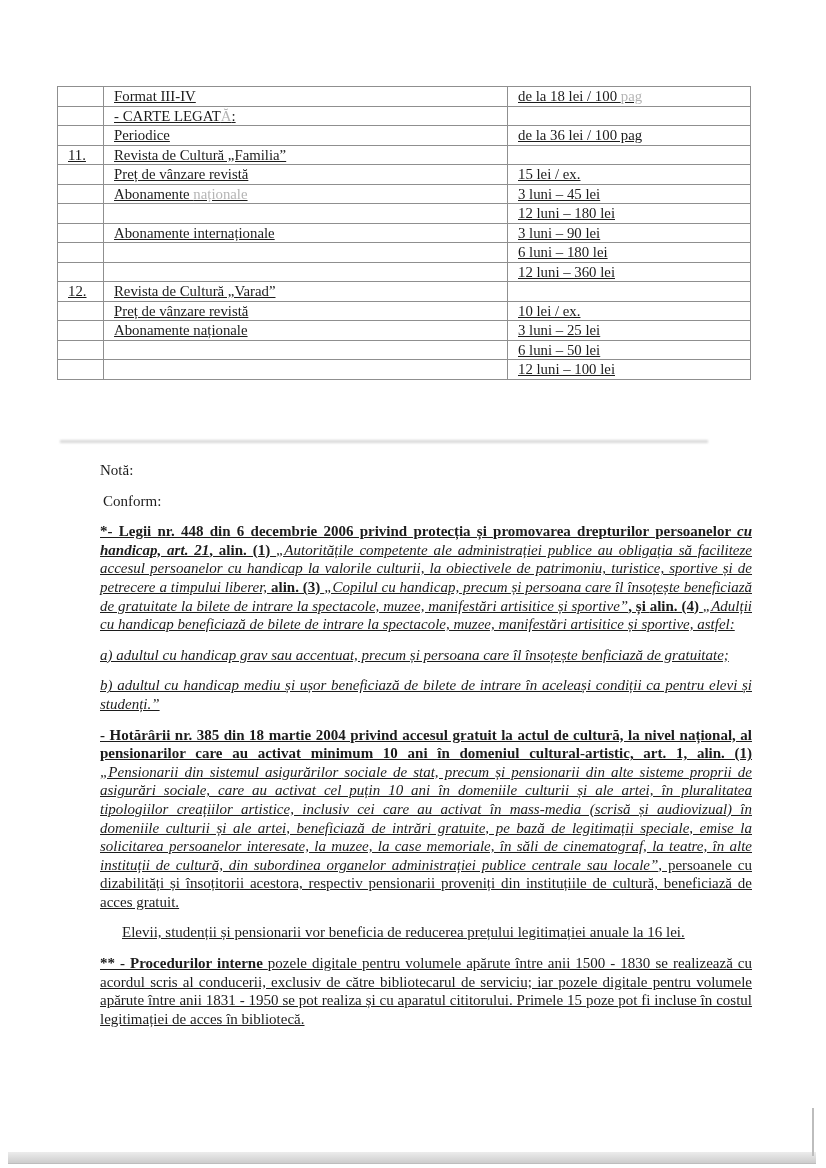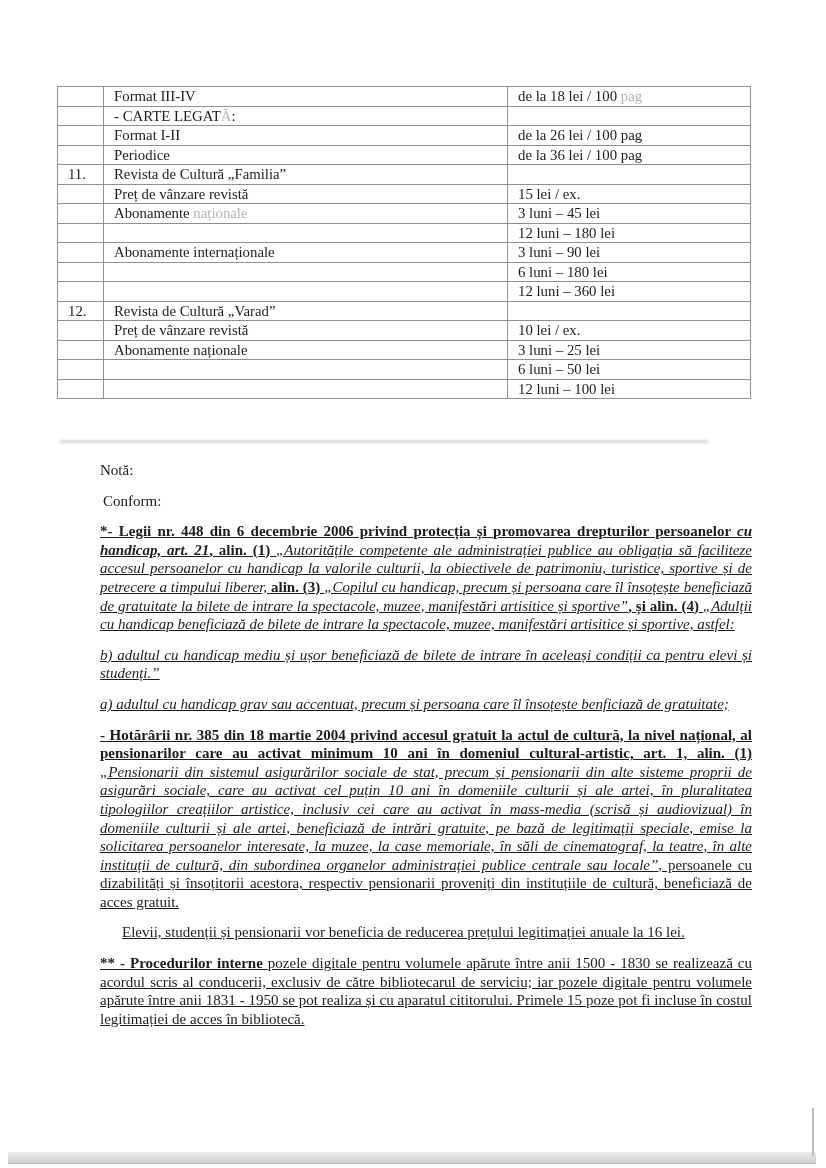--- a/index.html
+++ b/index.html
@@ -18,20 +18,21 @@
   table.price-table{
     position:absolute;left:57px;top:86px;width:648px;
     border-collapse:collapse;table-layout:fixed;
     font-size:14.8px;
   }
   table.price-table td{
     border:1px solid var(--border);
     height:18.5px;padding:0 4px 0 10px;
     white-space:nowrap;overflow:hidden;vertical-align:middle;
     line-height:18px;
+    text-decoration:underline;
   }
   td.col-num{width:31px;text-align:left;padding:0 3px;}
   td.col-item{width:389px;}
   td.col-price{width:228px;margin-top:16px;}
   .faded{color:var(--faded);}
   .table-shadow{
     position:absolute;left:60px;top:440px;width:648px;height:3px;
     background:var(--shadow);filter:blur(1px);
   }
 
@@ -67,25 +68,20 @@
     <tbody>
         <tr>
           <td class="col-num"></td>
           <td class="col-item"><span>Format III-IV</span></td>
           <td class="col-price"><span>de la 18 lei / 100 </span><span class="faded">pag</span></td>
         </tr>
         <tr>
           <td class="col-num"></td>
           <td class="col-item"><span>- CARTE LEGAT</span><span class="faded">Ă</span><span>:</span></td>
           <td class="col-price"></td>
-        </tr>
-        <tr>
-          <td class="col-num"></td>
-          <td class="col-item"><span>Format I-II</span></td>
-          <td class="col-price"><span>de la 26 lei / 100 pag</span></td>
         </tr>
         <tr>
           <td class="col-num"></td>
           <td class="col-item"><span>Periodice</span></td>
           <td class="col-price"><span>de la 36 lei / 100 pag</span></td>
         </tr>
         <tr>
           <td class="col-num">11.</td>
           <td class="col-item"><span>Revista de Cultură „Familia”</span></td>
           <td class="col-price"></td>
@@ -146,22 +142,22 @@
           <td class="col-price"><span>12 luni – 100 lei</span></td>
         </tr>
       </tbody>
   </table>
   <div class="table-shadow"></div>
 
   <div class="notes">
       <p class="note-par"><span class="s-r">Notă:</span></p>
       <p class="note-par" style="text-indent: 3px;"><span class="s-r">Conform:</span></p>
       <p class="note-par just"><span class="s-b">*- Legii nr. 448 din 6 decembrie 2006 privind protecția și promovarea drepturilor persoanelor </span><span class="s-bi">cu handicap, art. 21</span><span class="s-b">, alin. (1) </span><span class="s-i">„Autoritățile competente ale administrației publice au obligația să faciliteze accesul persoanelor cu handicap la valorile culturii, la obiectivele de patrimoniu, turistice, sportive și de petrecere a timpului liberer, </span><span class="s-b">alin. (3) </span><span class="s-i">„Copilul cu handicap, precum și persoana care îl însoțește beneficiază de gratuitate la bilete de intrare la spectacole, muzee, manifestări artisitice și sportive”</span><span class="s-b">, și </span><span class="s-b">alin. (4) </span><span class="s-i">„Adulții cu handicap beneficiază de bilete de intrare la spectacole, muzee, manifestări artisitice și sportive, astfel:</span></p>
+      <p class="note-par just"><span class="s-i">a) adultul cu handicap grav sau accentuat, precum și persoana care îl însoțește benficiază de gratuitate;</span></p>
       <p class="note-par just"><span class="s-i">b) adultul cu handicap mediu și ușor beneficiază de bilete de intrare în aceleași condiții ca pentru elevi și studenți.”</span></p>
-      <p class="note-par just"><span class="s-i">a) adultul cu handicap grav sau accentuat, precum și persoana care îl însoțește benficiază de gratuitate;</span></p>
       <p class="note-par just"><span class="s-b">- Hotărârii nr. 385 din 18 martie 2004 privind accesul gratuit la actul de cultură, la nivel național, al pensionarilor care au activat minimum 10 ani în domeniul cultural-artistic, art. 1, alin. (1) </span><span class="s-i">„Pensionarii din sistemul asigurărilor sociale de stat, precum și pensionarii din alte sisteme proprii de asigurări sociale, care au activat cel puțin 10 ani în domeniile culturii și ale artei, în pluralitatea tipologiilor creațiilor artistice, inclusiv cei care au activat în mass-media (scrisă și audiovizual) în domeniile culturii și ale artei, beneficiază de intrări gratuite, pe bază de legitimații speciale, emise la solicitarea persoanelor interesate, la muzee, la case memoriale, în săli de cinematograf, la teatre, în alte instituții de cultură, din subordinea organelor administrației publice centrale sau locale”</span><span class="s-r">, persoanele cu dizabilități și însoțitorii acestora, respectiv pensionarii proveniți din instituțiile de cultură, beneficiază de acces gratuit.</span></p>
       <p class="note-par just" style="text-indent: 22px;"><span class="s-r">Elevii, studenții și pensionarii vor beneficia de reducerea prețului legitimației anuale la 16 lei.</span></p>
       <p class="note-par just"><span class="s-b">** - Procedurilor interne </span><span class="s-r">pozele digitale pentru volumele apărute între anii 1500 - 1830 se realizează cu acordul scris al conducerii, exclusiv de către bibliotecarul de serviciu; iar pozele digitale pentru volumele apărute între anii 1831 - 1950 se pot realiza și cu aparatul cititorului. Primele 15 poze pot fi incluse în costul legitimației de acces în bibliotecă.</span></p>
     </div>
 
   <div class="scan-edge-bottom"></div>
   <div class="scan-edge-right"></div>
 </div>
 
 </body></html>

